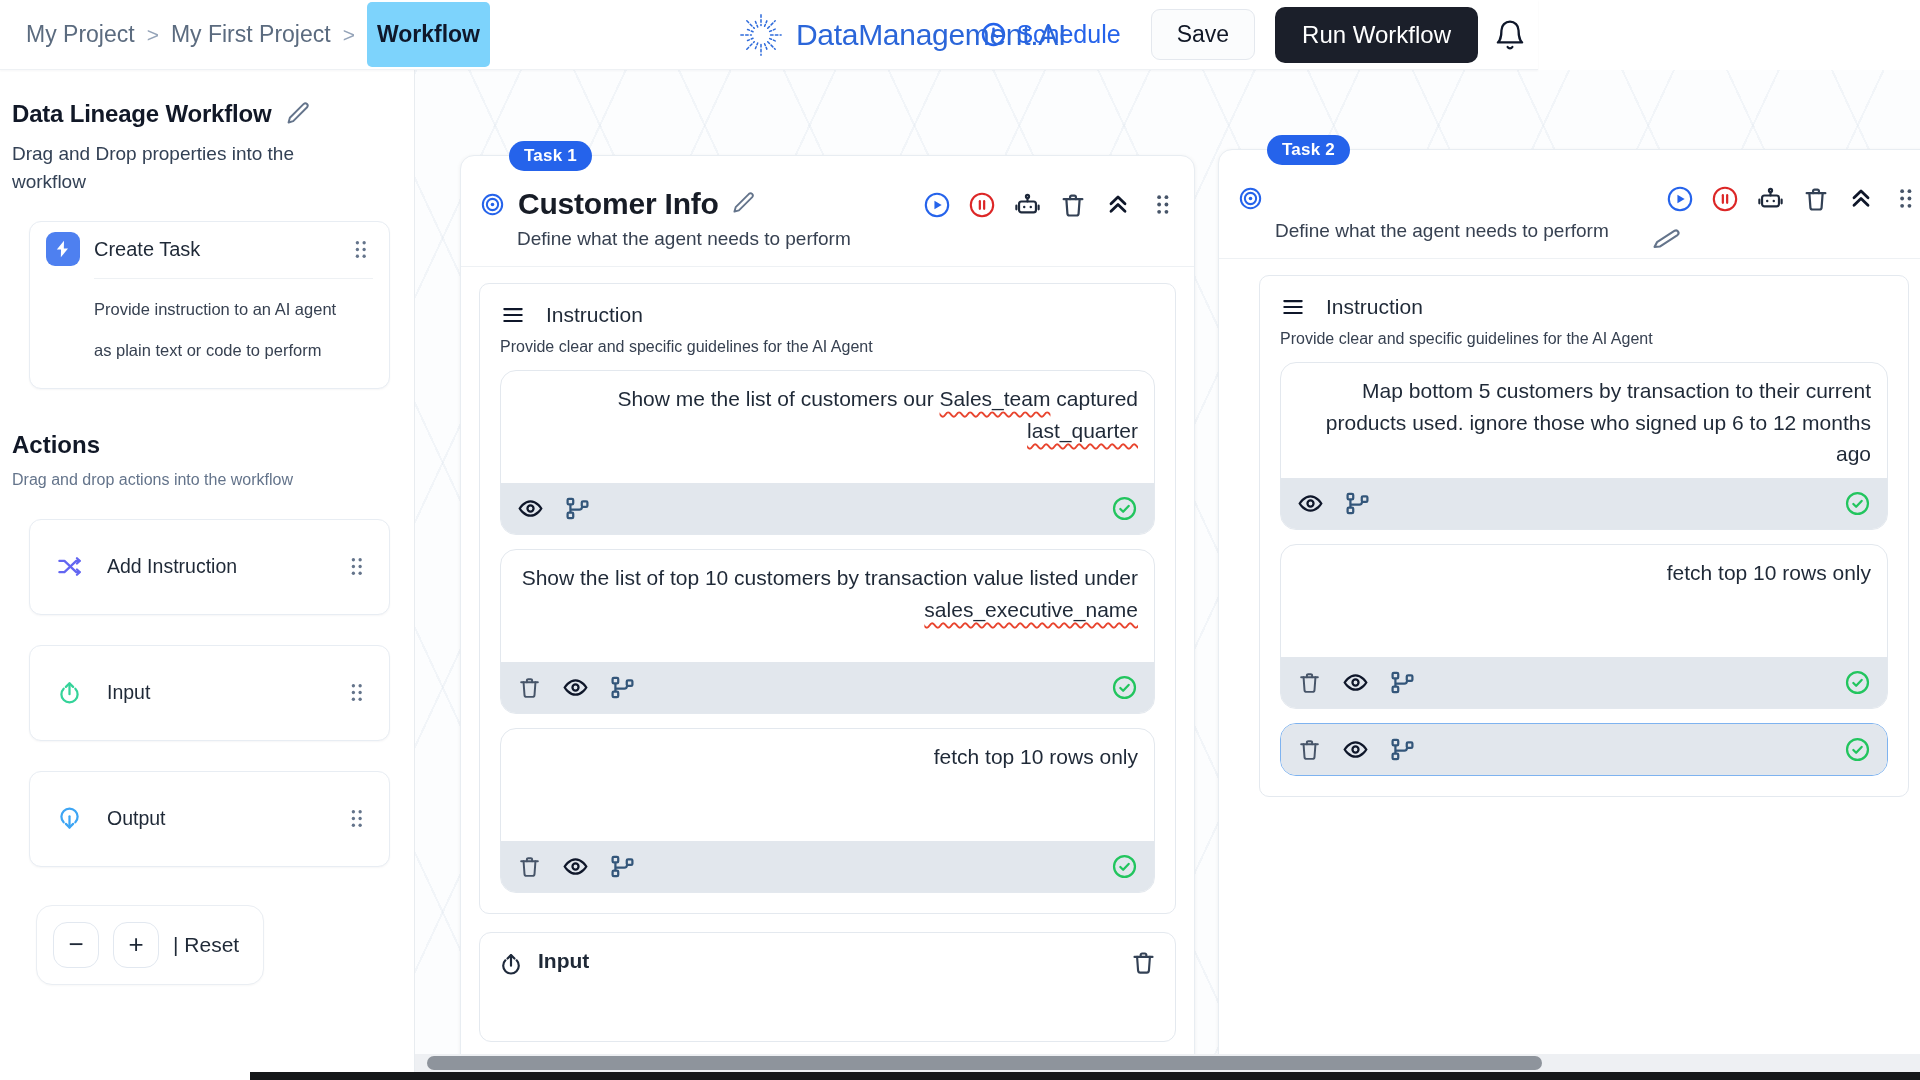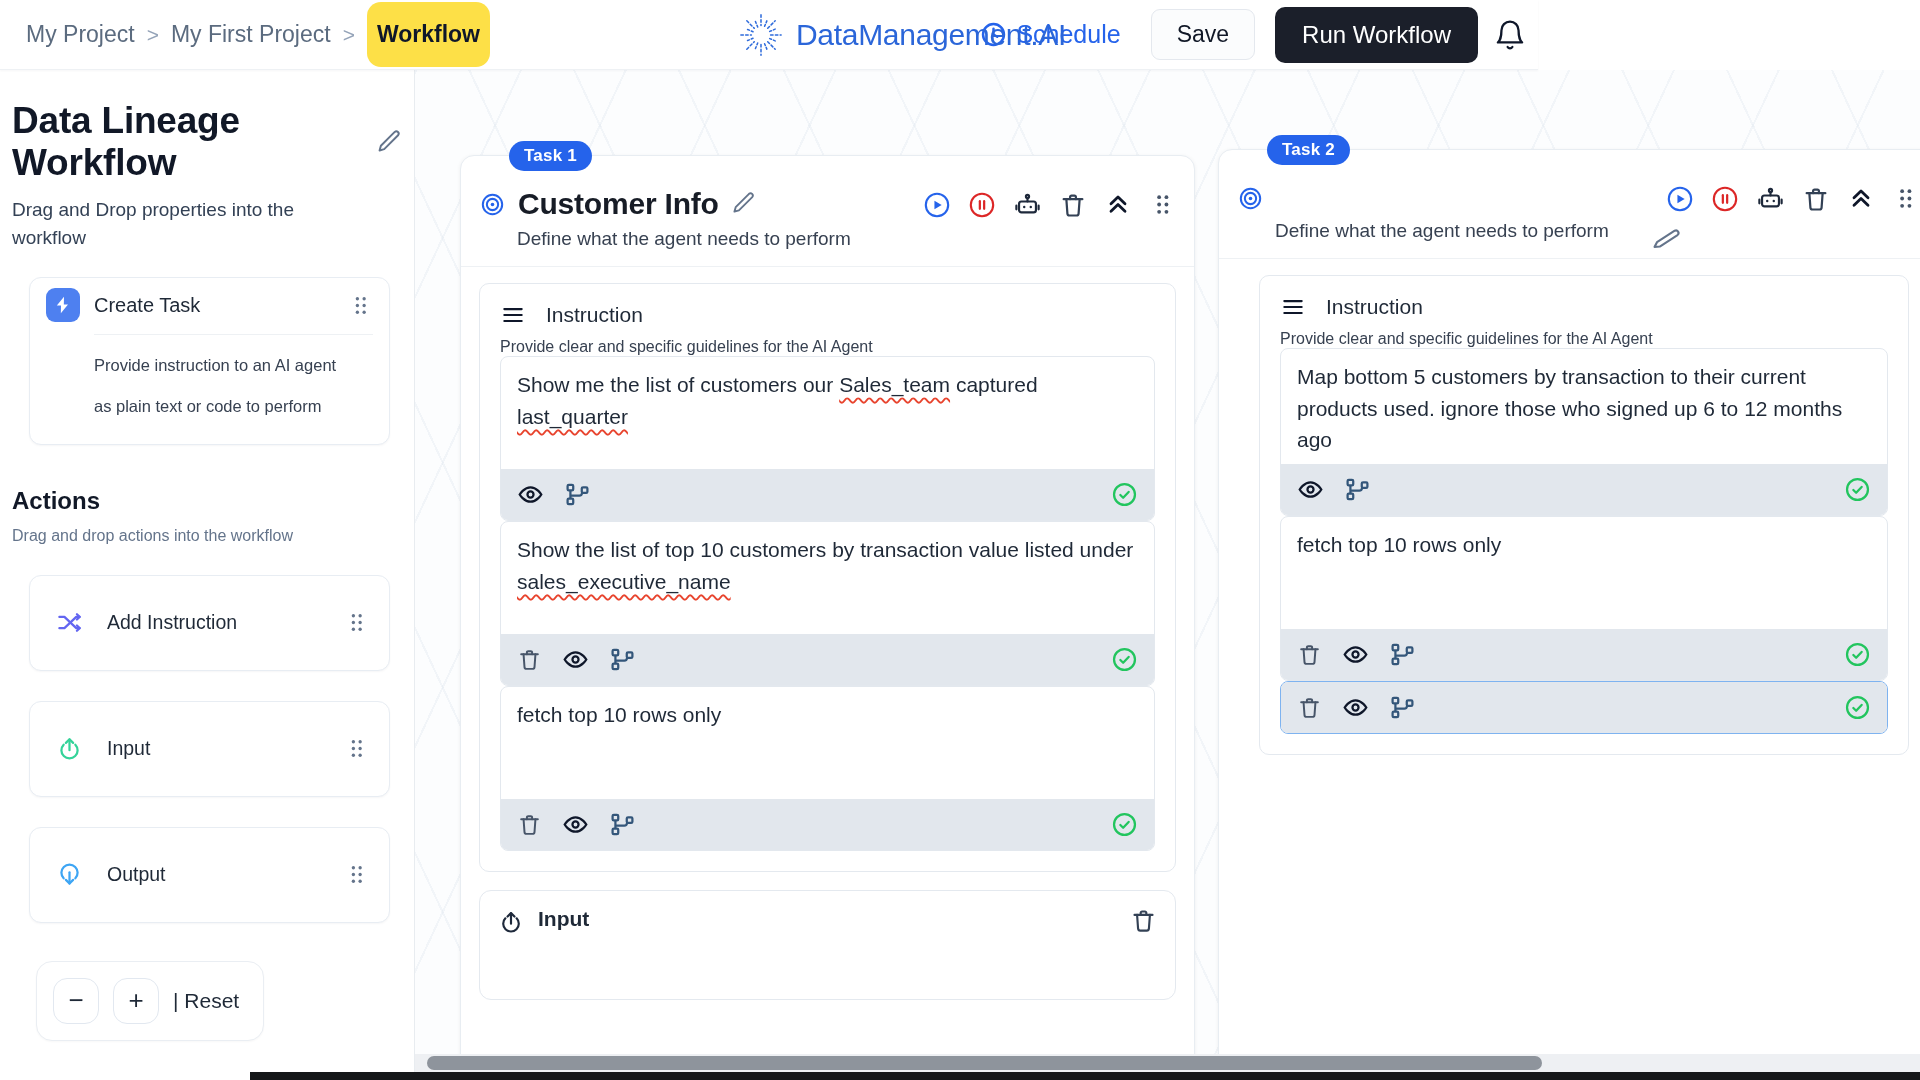--- a/index.html
+++ b/index.html
@@ -6,36 +6,36 @@
   html,body { width:1920px; height:1080px; overflow:hidden; }
   body { position:relative; background:#fff; font-family:"Liberation Sans", sans-serif; color:#111827; }
 
   
   .topbar{ position:absolute; left:0; top:0; width:1538px; height:70px; background:#fff;
            border-bottom:1px solid #eef1f4; box-shadow:0 1px 2px rgba(15,23,42,.04);
            display:flex; align-items:center; padding:0 26px; z-index:20;}
   .breadcrumb{ display:flex; align-items:center; gap:12px; font-size:23px; color:#64748b;}
   .crumb{ color:#5b6b7f; cursor:pointer; }
   .crumb-sep{ color:#94a3b8; font-size:21px; }
-  .crumb.active{ color:#0f172a; font-weight:700; background:#fde047; padding:19px 10px; border-radius:14px;}
+  .crumb.active{ color:#0f172a; font-weight:700; background:#7dd3fc; padding:19px 10px; border-radius:5px;}
   .brand{ position:absolute; left:738px; top:0; height:70px; display:flex; align-items:center; gap:12px;}
   .brand-text{ font-size:30px; color:#2b66d9; font-weight:500; letter-spacing:-0.3px;}
   .topbar-right{ margin-left:auto; display:flex; align-items:center; }
   .schedule-btn{ display:flex; align-items:center; gap:9px; color:#2563eb; font-size:25px; font-weight:500; cursor:pointer;}
   .save-btn{ margin-left:30px; font-size:23px; color:#111827; background:#fbfcfd; border:1.5px solid #e4e8ee;
              border-radius:9px; padding:11px 25px; cursor:pointer;}
   .run-btn{ margin-left:20px; font-size:24px; color:#fff; background:#1b1f2a; border:none;
             border-radius:10px; padding:14px 27px; font-weight:500; cursor:pointer;}
   .bell{ margin-left:16px; margin-right:-14px; display:flex; cursor:pointer;}
 
   
   .sidebar{ position:absolute; left:0; top:70px; width:415px; height:1010px; background:#fff;
             border-right:1px solid #e8ecf0; padding:30px 12px 0 12px; z-index:10;}
   .sb-title-row{ display:flex; align-items:center; gap:14px;}
-  .sb-title{ font-size:37px; font-weight:650; color:#111827; letter-spacing:-0.2px;}
+  .sb-title{ font-size:24px; font-weight:650; color:#111827; letter-spacing:-0.2px;}
   .sb-sub{ margin-top:12px; font-size:19px; color:#334155; line-height:1.45; max-width:345px;}
   .sb-card{ margin:26px 0 0 17px; width:361px; background:#fff; border:1px solid #e8edf3;
             border-radius:12px; box-shadow:0 1px 2px rgba(15,23,42,.04);}
   .create-task{ padding:10px 16px 18px 16px;}
   .ct-head{ display:flex; align-items:center; gap:14px;}
   .bolt-tile{ width:34px; height:34px; background:#4e80f0; border-radius:9px; display:flex;
               align-items:center; justify-content:center; flex:0 0 auto;}
   .ct-label{ font-size:20px; color:#1f2937; font-weight:500; flex:1;}
   .drag-dots{ display:flex; cursor:grab; }
   .ct-divider{ border-top:1px solid #eef1f4; margin:12px 0 10px 48px;}
@@ -75,21 +75,21 @@
   .head-actions{ margin-left:auto; display:flex; align-items:center; gap:17px; margin-top:4px;}
   .task2 .head-actions{ margin-right:22px;}
   .hic{ display:flex; cursor:pointer;}
   .task-sub{ margin:4px 0 0 38px; font-size:19px; color:#374151;}
   .task-divider{ border-top:1px solid #eef1f4; margin:16px -18px 0 -18px;}
   .instr-group{ margin-top:16px; border:1px solid #e4e9ef; border-radius:10px; padding:18px 20px 20px 20px; background:#fff;}
   .task2 .instr-group{ margin-left:22px; width:650px;}
   .ig-head{ display:flex; align-items:center; gap:20px;}
   .ig-title{ font-size:21px; color:#1f2937; font-weight:500;}
   .ig-hint{ margin-top:10px; font-size:16px; color:#374151;}
-  .instr-box{ border:1.5px solid #e3e8ee; border-radius:8px; overflow:hidden; background:#fff;}
+  .instr-box{ margin-top:14px; border:1.5px solid #e3e8ee; border-radius:16px; overflow:hidden; background:#fff;text-align:right;}
   .instr-box.focused{ border-color:#7eb3f0;}
   .instr-text{ padding:12px 16px 8px 16px; min-height:112px; font-size:21px; color:#1f2937; line-height:1.5;}
   .squiggle{ text-decoration:underline; text-decoration-style:wavy; text-decoration-color:#e8442e;
              text-decoration-thickness:1.5px; text-underline-offset:5px;}
   .instr-foot{ background:#e2e7ed; display:flex; align-items:center; justify-content:space-between; padding:12px 16px;}
   .foot-left{ display:flex; align-items:center; gap:20px;}
   .fi{ display:flex; cursor:pointer;}
   .next-section{ margin-top:18px; border:1px solid #e4e9ef; border-radius:12px; padding:16px 18px;
                  display:flex; align-items:center; height:110px; align-items:flex-start;}
   .ns-label{ margin-left:14px; font-size:21px; font-weight:600; color:#1f2937;}

